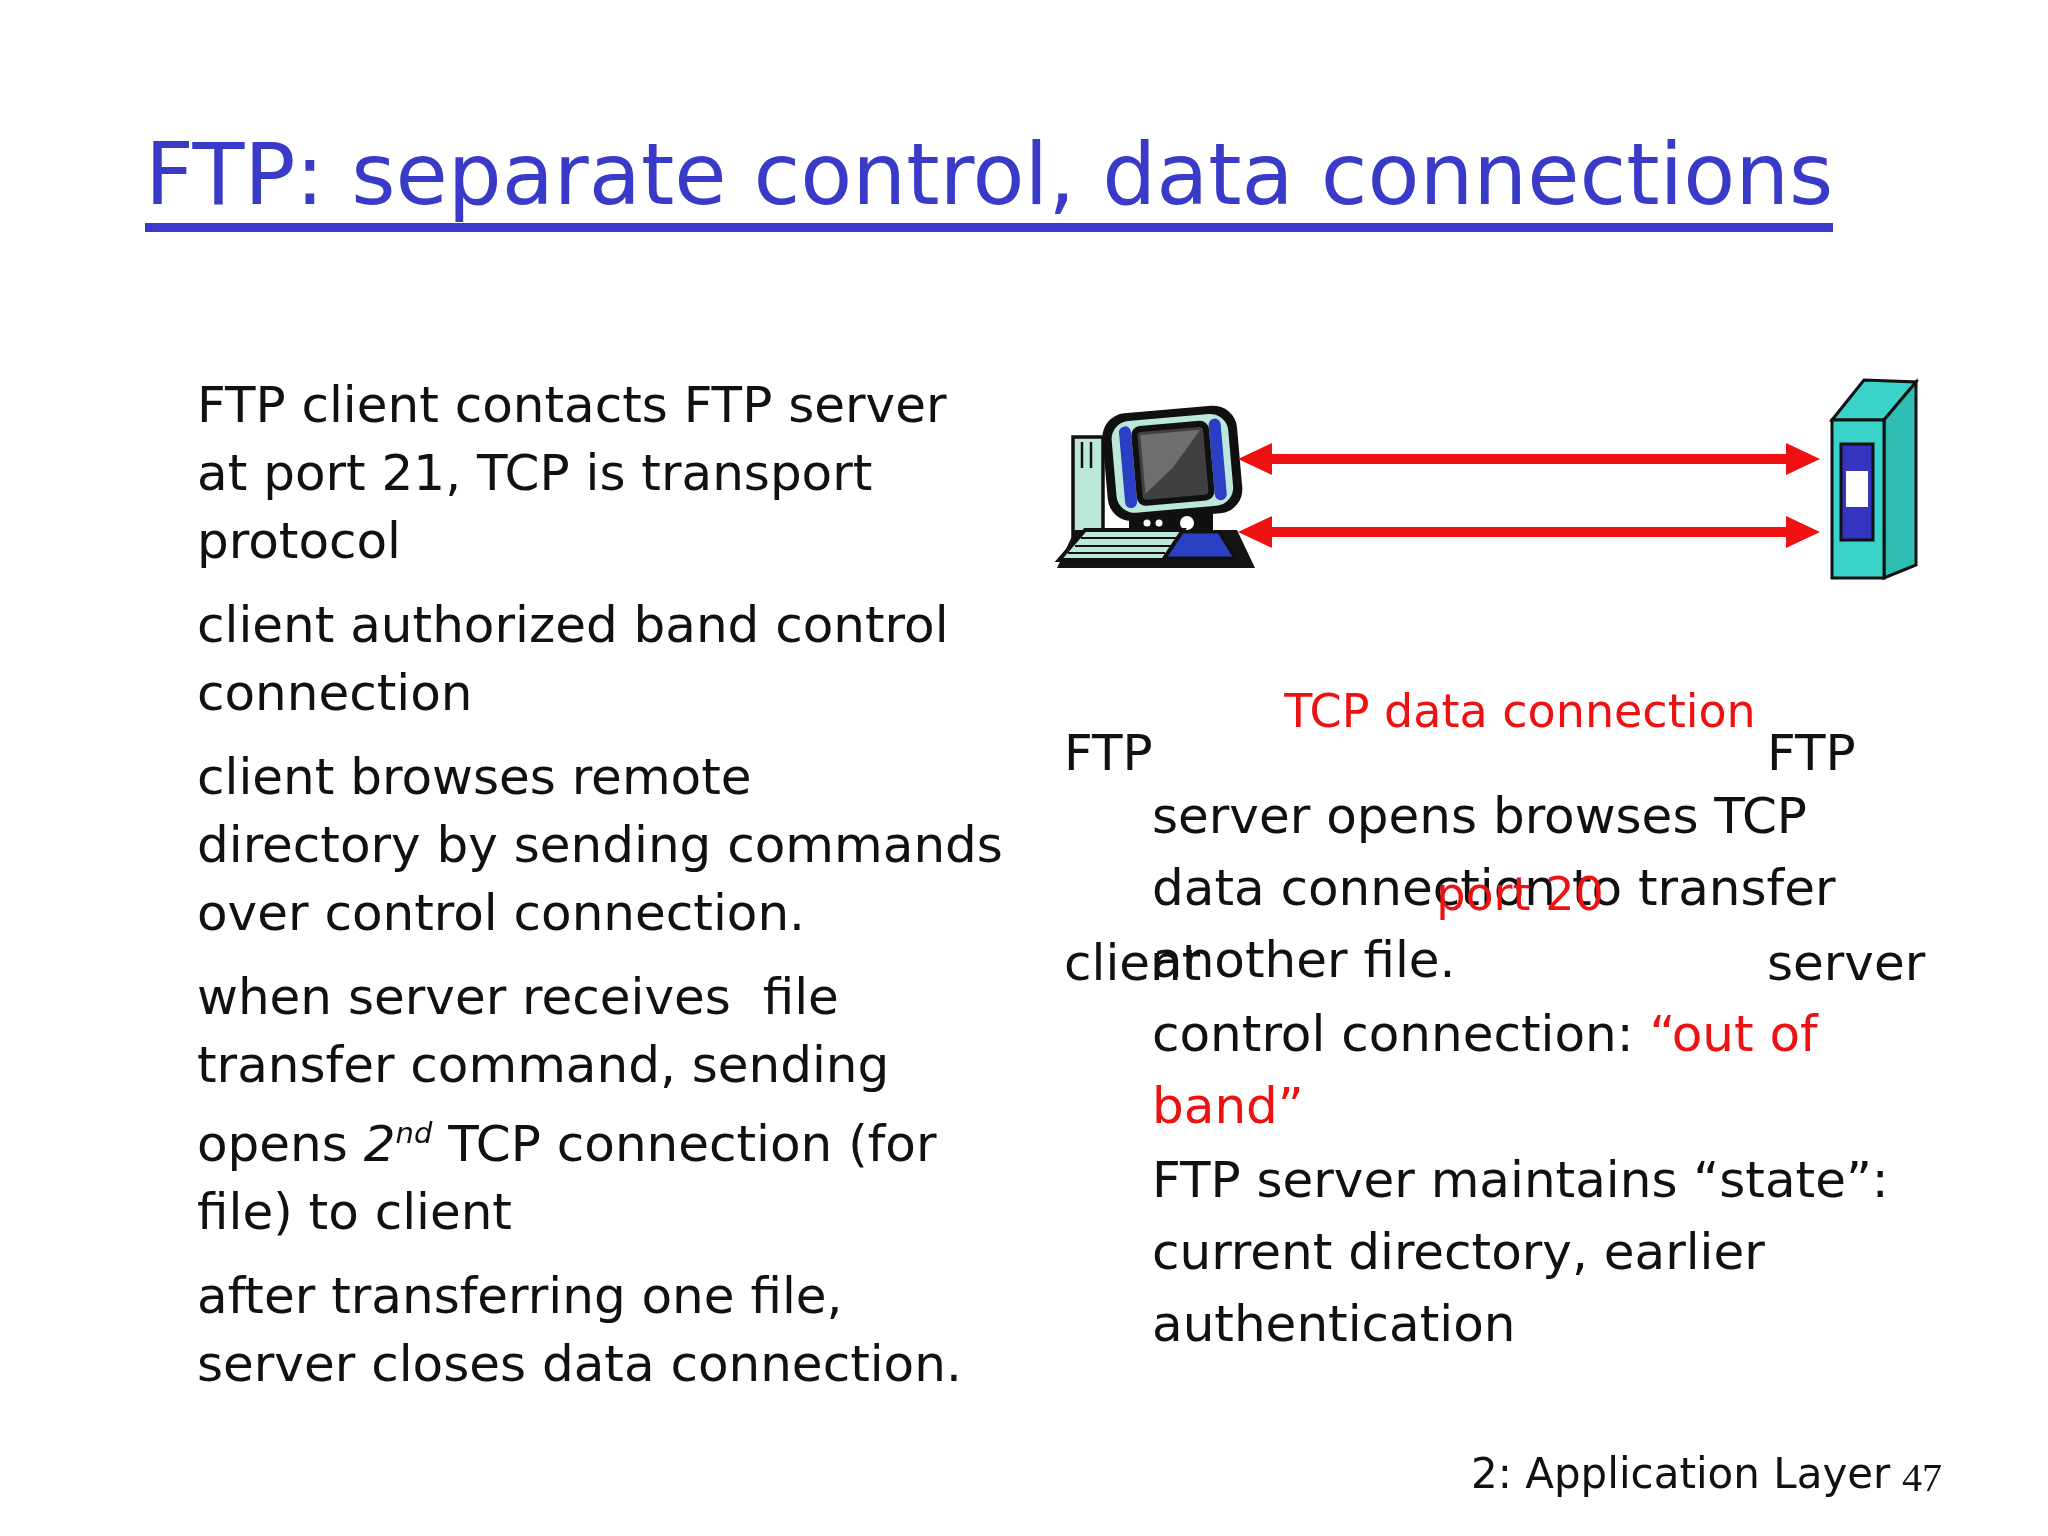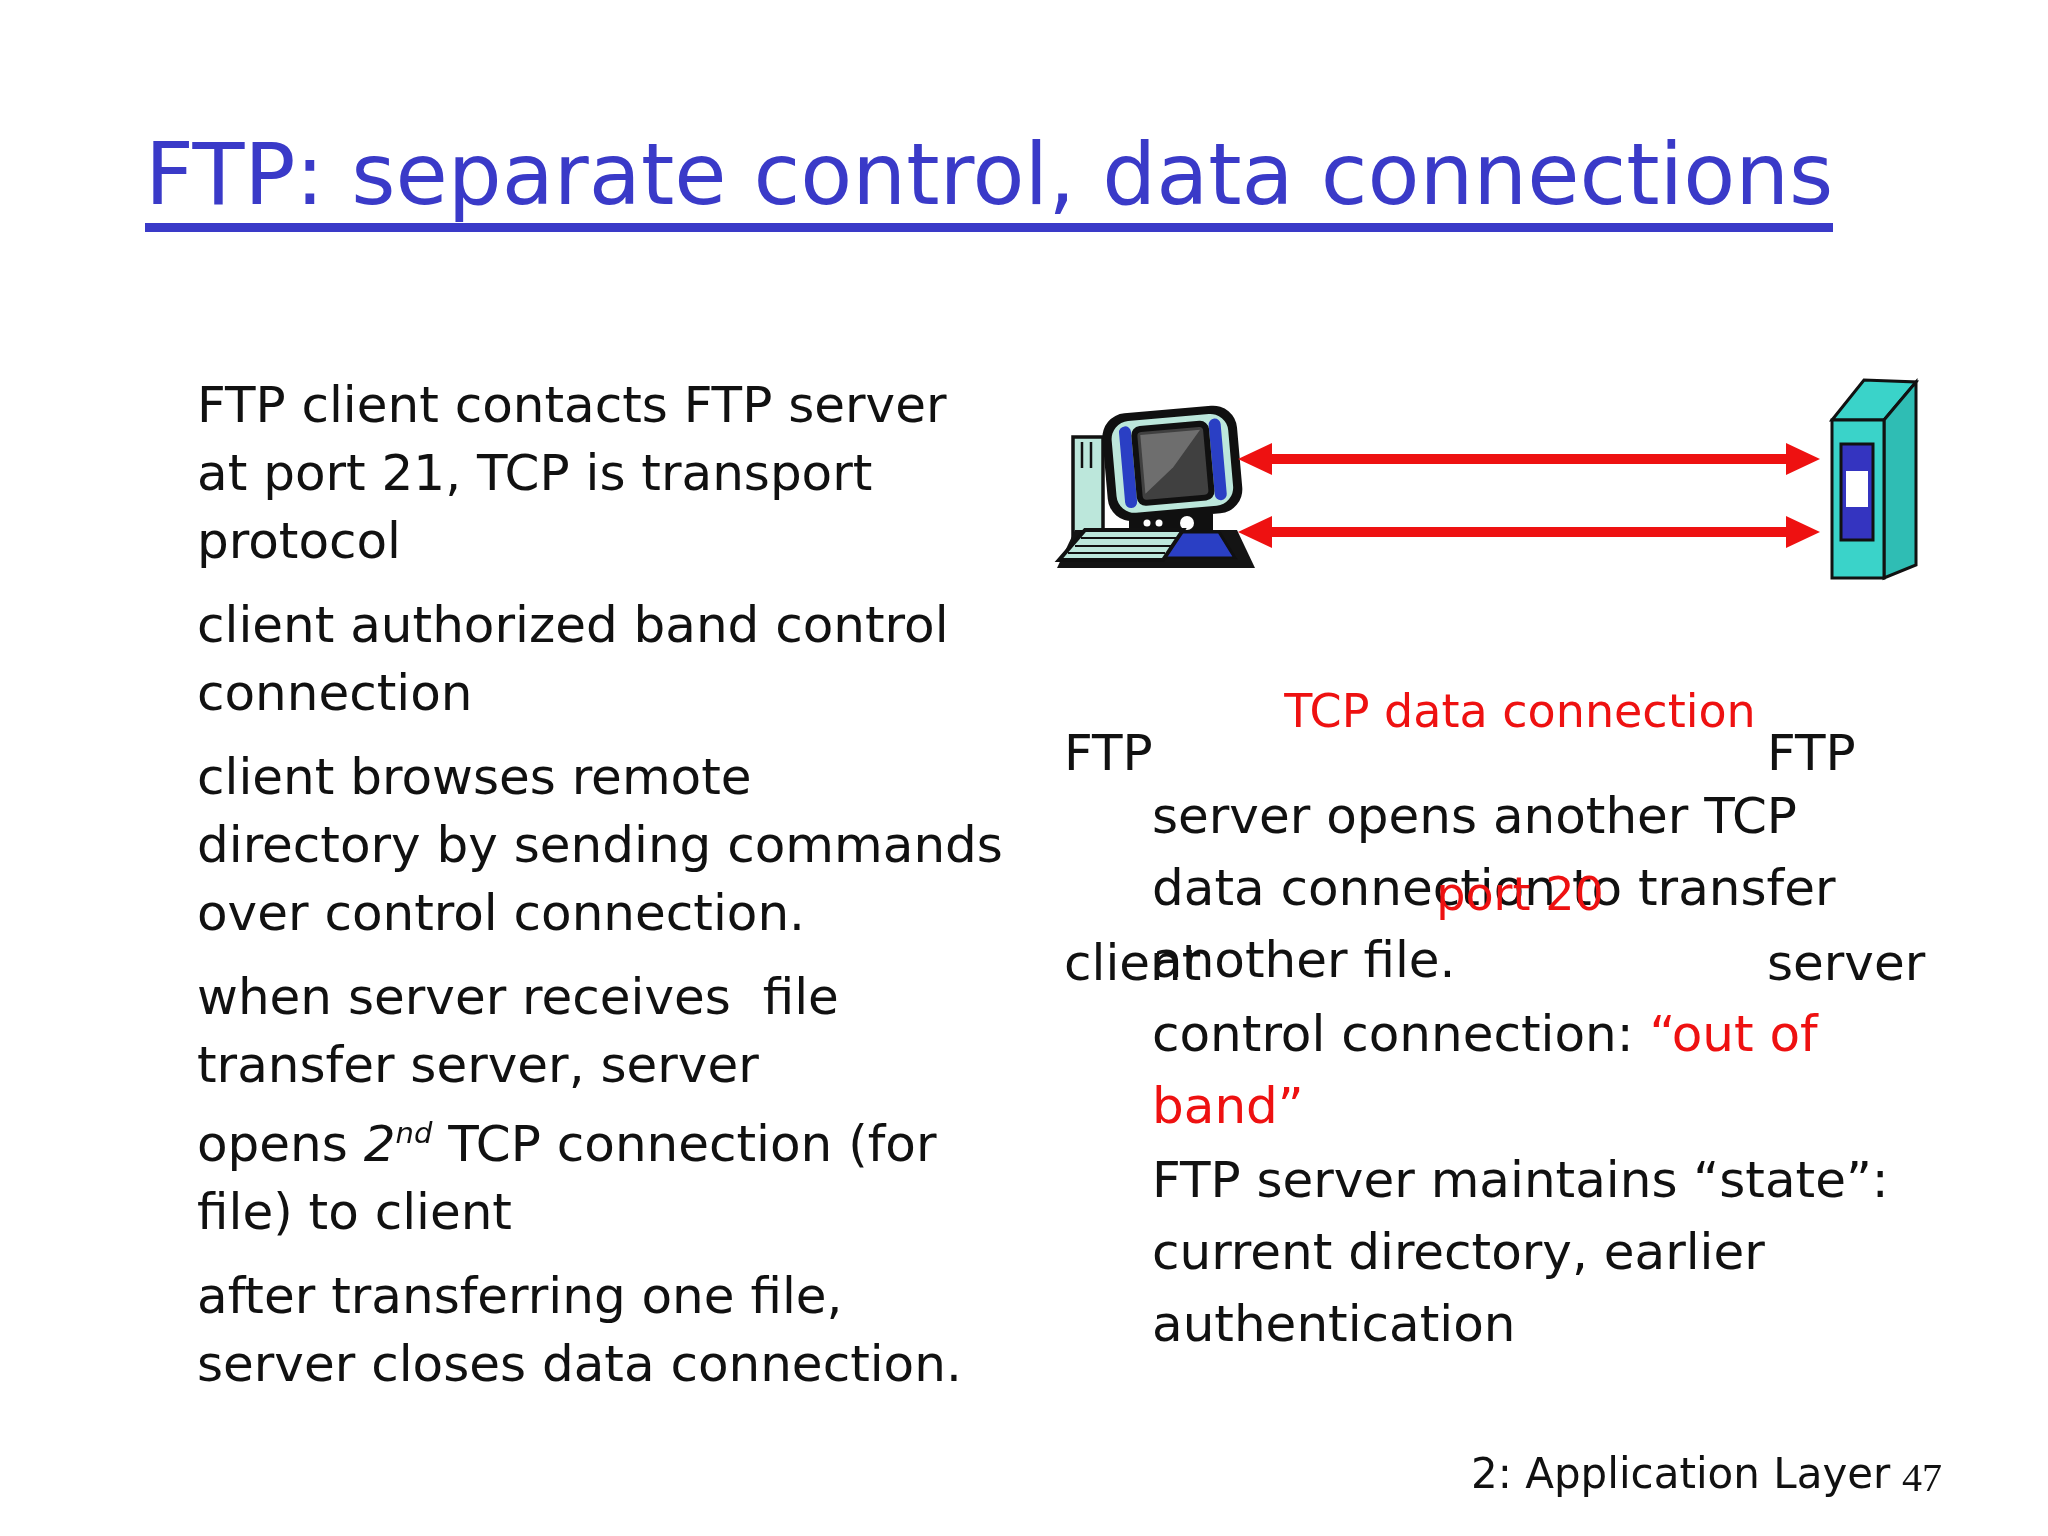--- a/index.html
+++ b/index.html
@@ -60,33 +60,33 @@
       <div class="line">client authorized band control</div>
       <div class="line">connection</div>
     </div>
     <div class="para">
       <div class="line">client browses remote</div>
       <div class="line">directory by sending commands</div>
       <div class="line">over control connection.</div>
     </div>
     <div class="para">
       <div class="line">when server receives  file</div>
-      <div class="line">transfer server, server</div>
+      <div class="line">transfer command, sending</div>
       <div class="line"><span>opens </span><span class="ital">2</span><sup class="ital">nd</sup><span> TCP connection (for</span></div>
       <div class="line">file) to client</div>
     </div>
     <div class="para">
       <div class="line">after transferring one file,</div>
       <div class="line">server closes data connection.</div>
     </div>
   </div>
 
   <div class="col col-right">
     <div class="para">
-      <div class="line">server opens another TCP</div>
+      <div class="line">server opens browses TCP</div>
       <div class="line">data connection to transfer</div>
       <div class="line">another file.</div>
     </div>
     <div class="para">
       <div class="line"><span>control connection: </span><span class="red">“out of</span></div>
       <div class="line red">band”</div>
     </div>
     <div class="para">
       <div class="line">FTP server maintains “state”:</div>
       <div class="line">current directory, earlier</div>

